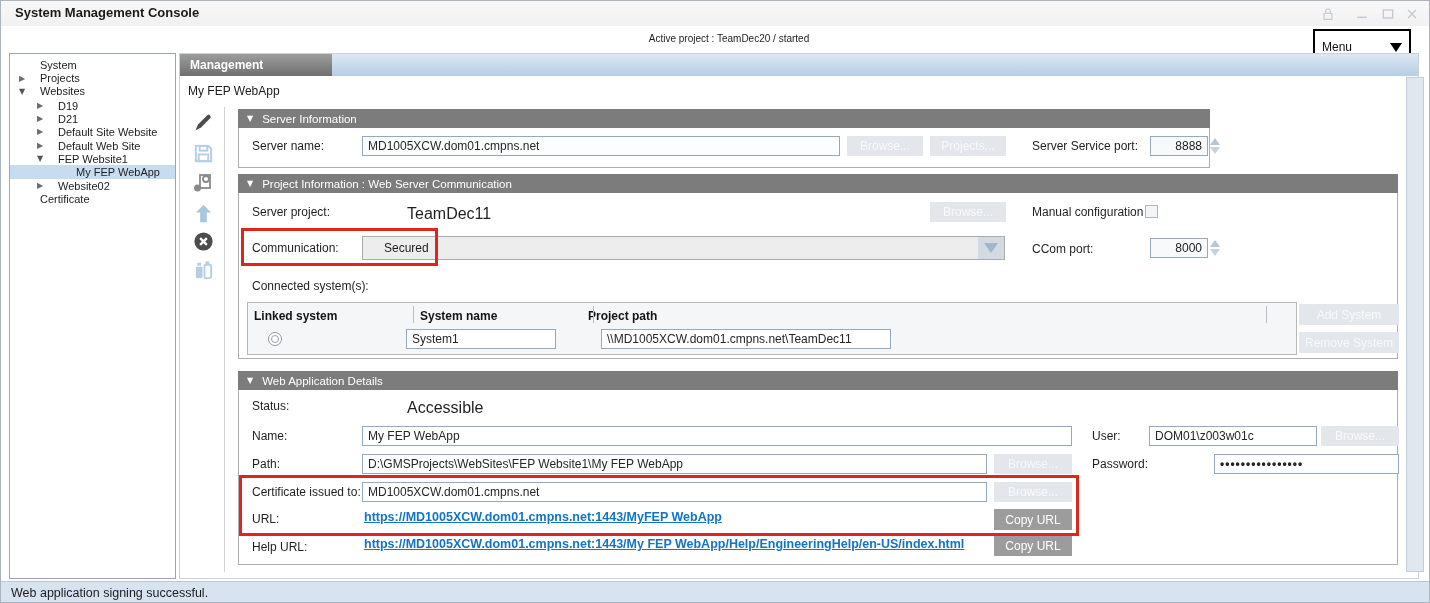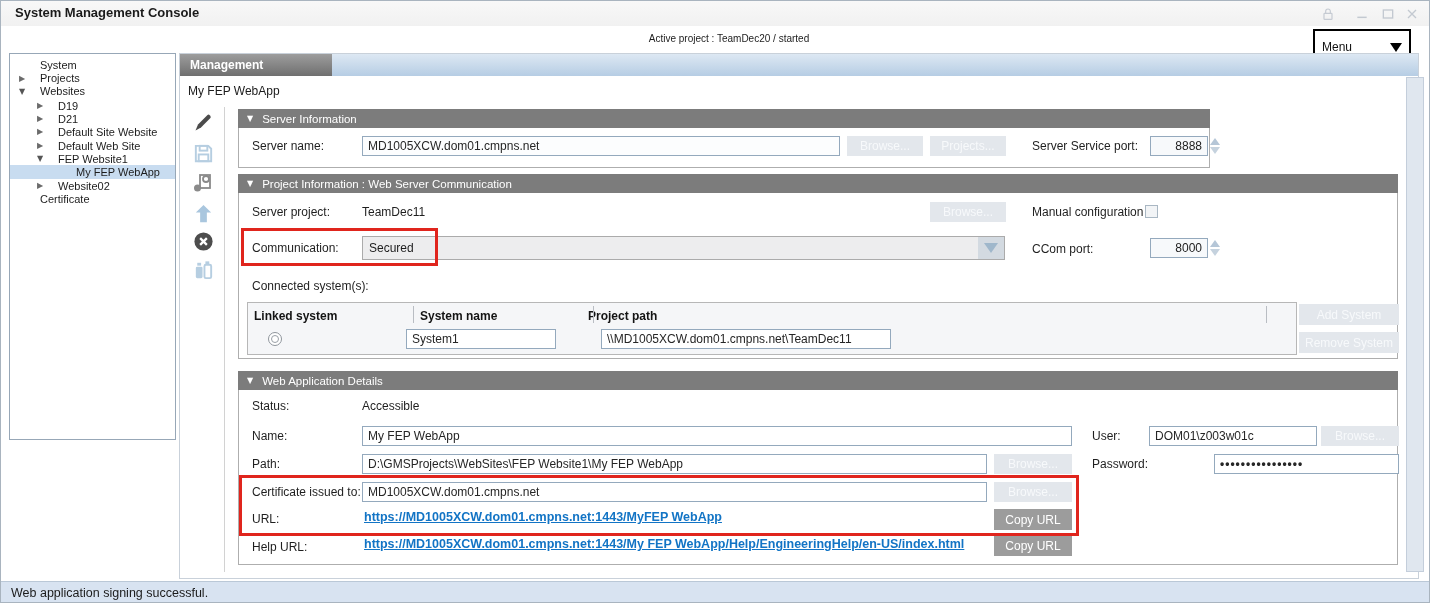--- a/index.html
+++ b/index.html
@@ -15,21 +15,21 @@
   #title { position:absolute; left:14px; top:4px; font-size:13px; font-weight:600; color:#1a1a1a; }
   .winctl { position:absolute; top:5px; width:18px; height:16px; display:flex; align-items:center; justify-content:center; }
   
   #header { position:absolute; left:0; top:25px; width:100%; height:27px; background:#ffffff; }
   #active-project { position:absolute; left:14px; top:7px; width:100%; text-align:center; font-size:10px; color:#1c1c1c; }
   #menu-dd { position:absolute; left:1312px; top:3px; width:98px; height:21px; background:#fff;
     border:2px solid #000; display:flex; align-items:center; padding:16px 7px; }
   #menu-dd .mlabel { font-size:12px; color:#111; flex:1; }
   #menu-dd .mtri { width:0; height:0; border-left:6px solid transparent; border-right:6px solid transparent; border-top:9px solid #000; }
   
-  #tree { position:absolute; left:8px; top:52px; width:167px; height:387px; background:#fff;
+  #tree { position:absolute; left:8px; top:52px; width:167px; height:526px; background:#fff;
     border:1px solid #97a7b7; padding-top:4px; overflow:hidden; }
   .tree-row { display:flex; align-items:center; height:13.4px; cursor:default; }
   .tree-row.sel { background:#c8dcf0; }
   .tw { flex:0 0 22px; width:22px; font-family:"DejaVu Sans",sans-serif; font-size:8px; color:#6b6b6b; line-height:13px; padding-left:1px; }
   .tw.col::before { content:"▶"; }
   .tw.exp::before { content:"▼"; color:#555; }
   .lv1 { padding-left:8px; } .lv2 { padding-left:26px;align-items:flex-end; } .lv3 { padding-left:44px; }
   .tl { font-size:11px; color:#1c1c1c; white-space:nowrap; }
   
   #main { position:absolute; left:178px; top:52px; width:1240px; height:526px; background:#fff; border:1px solid #c9d1da; }
@@ -42,35 +42,35 @@
   .tbicon { position:absolute; left:10px; width:26px; height:26px; display:flex; align-items:center; justify-content:center; }
   #tb-sep { position:absolute; left:44px; top:53px; width:1px; height:465px; background:#d2d2d2; }
   
   #scrollstrip { position:absolute; left:1226px; top:23px; width:18px; height:495px; background:#e0e7ef; border:1px solid #c4cedb; }
   
   .section { position:absolute; background:#fff; border:1px solid #aeaeae; }
   .sec-head { position:absolute; left:-1px; top:-1px; right:-1px; height:19px; background:#7c7c7c; color:#fff;
     font-size:11.5px; display:flex; align-items:center; padding-left:9px; gap:9px; }
   .sec-head::before { content:"▼"; font-family:"DejaVu Sans",sans-serif; font-size:8px; color:#fff; }
   .lbl { position:absolute; font-size:12px; color:#1f1f1f; white-space:nowrap; }
-  .val { position:absolute; font-size:12px; color:#1f1f1f; white-space:nowrap; }
+  .val { position:absolute; font-size:16px; color:#1f1f1f; white-space:nowrap;margin-left:45px; }
   .inp { position:absolute; border:1px solid #94a9bd; background:#fcfdfe; font-size:12px; color:#262626;
     padding:0 5px; font-family:inherit; height:20px; }
   .btn { position:absolute; font-size:12px; display:flex; align-items:center; justify-content:center;
     font-family:inherit; border:none; cursor:default; }
   .btn.dis { background:#e3e7ec; color:#f7f9fb; }
   .btn.copy { background:#9c9c9c; color:#ffffff; }
   .spin { position:absolute; display:flex; align-items:center; }
   .spin input { width:58px; height:20px; border:1px solid #94a9bd; background:#f7f9fb; font-size:12px;
     text-align:right; padding:0 5px; font-family:inherit; color:#222; }
   .sparr { display:flex; flex-direction:column; margin-left:2px; }
   .sp-up { width:0; height:0; border-left:5px solid transparent; border-right:5px solid transparent; border-bottom:7px solid #b5c6d7; }
   .sp-dn { width:0; height:0; border-left:5px solid transparent; border-right:5px solid transparent; border-top:7px solid #c5d2de; margin-top:2px; }
   .combo { position:absolute; background:#ededee; border:1px solid #ababab; display:flex; align-items:center; }
-  .combo .cval { flex:1; font-size:12px; color:#1d1d1d; padding-left:6px; }
+  .combo .cval { flex:1; font-size:12px; color:#1d1d1d; padding-left:21px; }
   .combo .cbtn { width:26px; height:100%; background:#d3dae1; display:flex; align-items:center; justify-content:center; }
   .combo .ctri { width:0; height:0; border-left:7px solid transparent; border-right:7px solid transparent; border-top:10px solid #9fb7cb; }
   .chk { position:absolute; width:13px; height:13px; border:1px solid #a9b7c3; background:#f2f4f6; }
   .radio { position:absolute; width:14px; height:14px; border:1.6px solid #8f959c; border-radius:50%; display:flex; align-items:center; justify-content:center; background:#fff; }
   .radio::after { content:""; width:6px; height:6px; border:1.6px solid #9aa0a7; border-radius:50%; }
   .vsep { position:absolute; width:1px; background:#b9bdc3; }
   .link { position:absolute; font-size:12.5px; font-weight:600; color:#1274c5; text-decoration:underline; white-space:nowrap; }
   .redbox { position:absolute; border:3px solid #e0251d; pointer-events:none; z-index:6; }
   
   #cstable { position:absolute; left:8px; top:127px; width:1050px; height:53px; background:#f5f6f8; border:1px solid #b7b7b7; }

